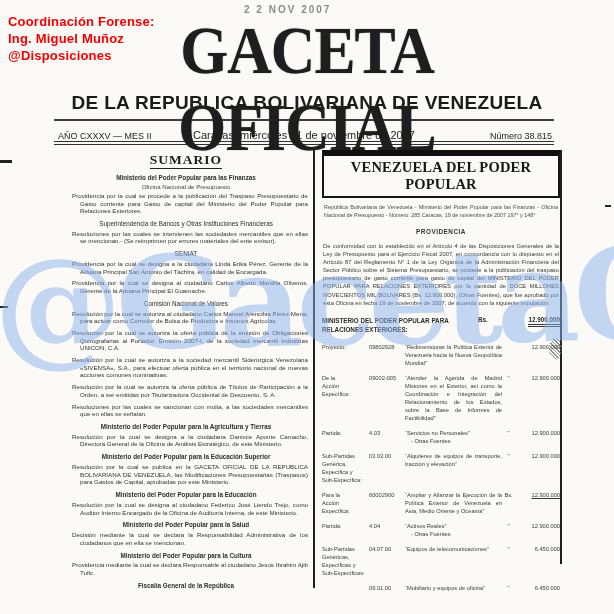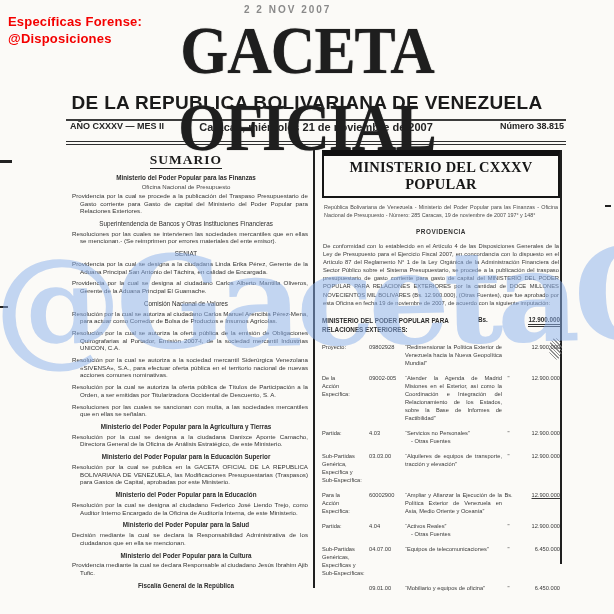--- a/index.html
+++ b/index.html
@@ -42,24 +42,24 @@
     font-family:"Liberation Serif",serif;font-weight:bold;font-size:67px;
     color:#1e1e1e;transform:scaleX(0.92);transform-origin:center;
     letter-spacing:-1px;text-shadow:0 0 1px #555;
   }
   .masthead-sub{
     position:absolute;top:92px;left:0;width:614px;text-align:center;
     font-family:Liberation Sans, sans-serif;font-weight:bold;font-size:19px;
     color:#1b1b1b;letter-spacing:.3px;
   }
   .info-bar{
-    position:absolute;top:119px;left:66px;width:500px;height:20px;
+    position:absolute;top:119px;left:54px;width:500px;height:20px;
     border-top:2px solid #3c3c3c;border-bottom:4px double #2f2f2f;
-    display:flex;align-items:flex-start;justify-content:space-between;
-    font-size:9px;font-weight:bold;color:#242424;
+    display:flex;align-items:flex-end;justify-content:space-between;
+    font-size:9px;font-weight:normal;color:#242424;
   }
   .info-bar .mid{position:absolute;left:0;right:0;text-align:center;font-size:11px;}
   .info-bar .lft{padding-left:4px;z-index:1;background:transparent;}
   .info-bar .rgt{padding-right:2px;z-index:1;}
   
   .col-divider{position:absolute;left:313px;top:150px;width:2px;height:438px;background:#1f1f1f;}
   .col-rightline{position:absolute;left:560px;top:150px;width:2px;height:414px;background:#1f1f1f;}
   .col-left{
     position:absolute;left:62px;top:150px;width:248px;height:440px;overflow:hidden;z-index:4;
   }
@@ -110,21 +110,22 @@
   .fd{width:97px;flex:none;text-align:justify;}
   .fd2{text-align:left;padding-left:6px;}
   .fb{width:13px;flex:none;text-align:center;}
   .fv{flex:1;text-align:right;}
   .fv.u{text-decoration:underline;}
 </style>
 </head>
 <body>
 
 <div class="forensic">
-  <div>Específicas Forense:</div>
+  <div>Coordinación Forense:</div>
+  <div>Ing. Miguel Muñoz</div>
   <div>@Disposiciones</div>
 </div>
 
 <div class="stamp">2 2 NOV 2007</div>
 
 <div class="masthead-title">GACETA OFICIAL</div>
 <div class="masthead-sub">DE LA REPUBLICA BOLIVARIANA DE VENEZUELA</div>
 
 <div class="info-bar">
   <span class="lft">AÑO CXXXV — MES II</span>
@@ -183,21 +184,21 @@
         <p class="sec-item">Providencia mediante la cual se declara Responsable al ciudadano Jesús Ibrahim Ajib Tufic.</p>
       </div>
       <div class="sec">
         <div class="sec-h b">Fiscalía General de la República</div>
       </div>
     </div>
 </div>
 
 <div class="col-right">
   <div class="fin-box">
-    <div>MINISTERIO DEL CXXXV POPULAR</div>
+    <div>VENEZUELA DEL PODER POPULAR</div>
   </div>
   <p class="fin-header">República Bolivariana de Venezuela - Ministerio del Poder Popular para las Finanzas - Oficina Nacional de Presupuesto - Número: 285 Caracas, 19 de noviembre de 2007 197° y 148°</p>
   <div class="prov-title">PROVIDENCIA</div>
   <p class="fin-body">De conformidad con lo establecido en el Artículo 4 de las Disposiciones Generales de la Ley de Presupuesto para el Ejercicio Fiscal 2007, en concordancia con lo dispuesto en el Artículo 87 del Reglamento N° 1 de la Ley Orgánica de la Administración Financiera del Sector Público sobre el Sistema Presupuestario, se procede a la publicación del traspaso presupuestario de gasto corriente para gasto de capital del MINISTERIO DEL PODER POPULAR PARA RELACIONES EXTERIORES por la cantidad de DOCE MILLONES NOVECIENTOS MIL BOLIVARES (Bs. 12.900.000), (Otras Fuentes), que fue aprobado por esta Oficina en fecha 19 de noviembre de 2007, de acuerdo con la siguiente imputación:</p>
 
   <div class="total-row">
     <div class="total-label">MINISTERIO DEL PODER POPULAR PARA RELACIONES EXTERIORES:</div>
     <div class="total-bs">Bs.</div>
     <div class="total-val">
       <span>12.900.000</span>

